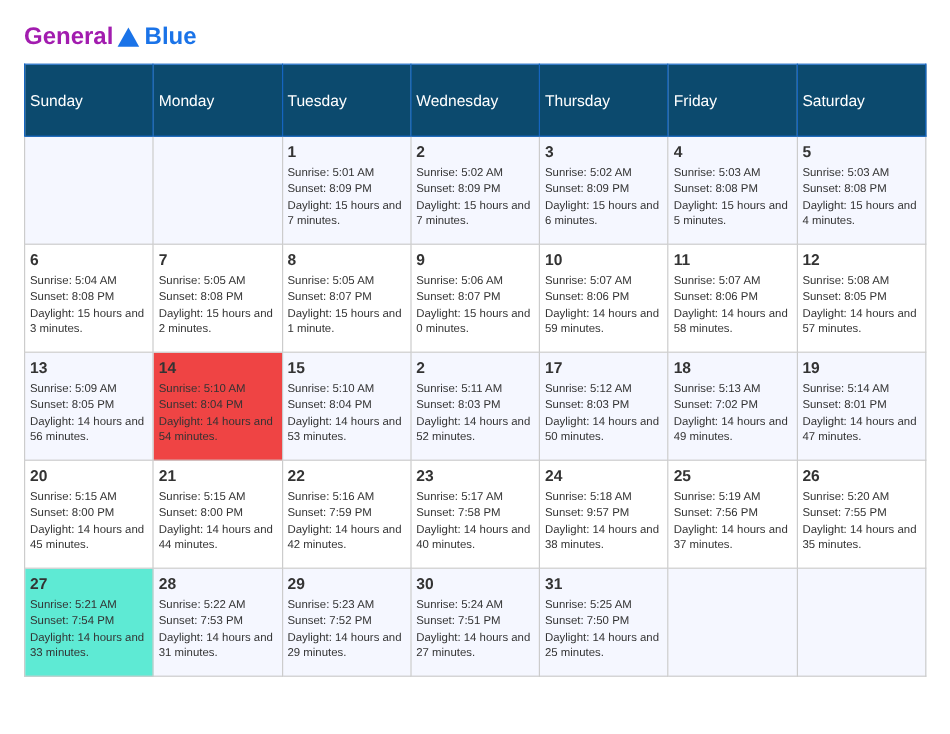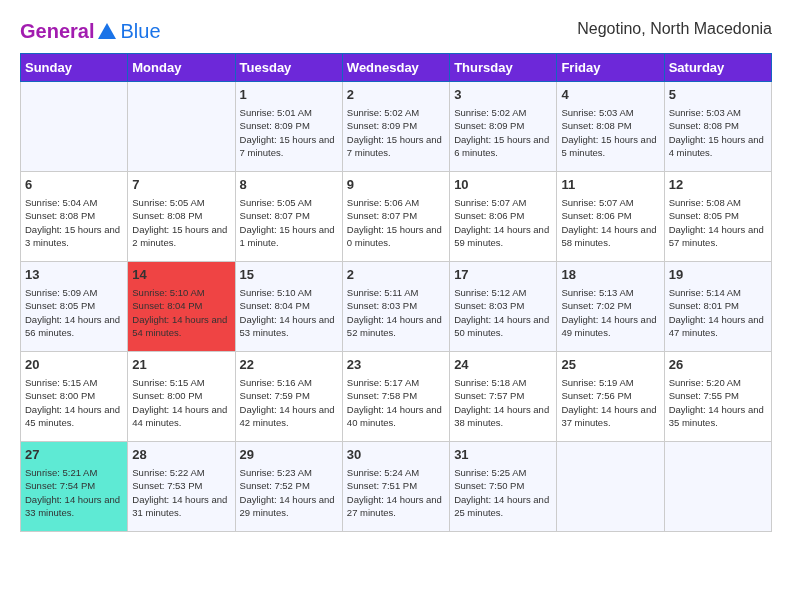--- a/index.html
+++ b/index.html
@@ -32,25 +32,25 @@
     .location-title {
       font-size: 16px;
       color: #333;
     }
     .calendar {
       width: 100%;
       border-collapse: collapse;
       border: 1px solid #ccc;
     }
     .calendar th {
-      background-color: #6d28d9;
+      background-color: #0c4a6e;
       color: white;
-      padding: 6px 4px;
+      padding: 22px 4px;
       font-size: 13px;
-      font-weight: bold;
+      font-weight: normal;
       border: 1px solid #1565c0;
       text-align: left;
     }
     .calendar td {
       vertical-align: top;
       border: 1px solid #ccc;
       padding: 4px;
       width: calc(100% / 7);
       min-height: 90px;
       height: 90px;
@@ -85,25 +85,24 @@
 
 <div class="header">
   <div class="logo">
     <div style="display:flex; align-items:center;">
       <span style="font-size:20px; font-weight:bold; color:#a21caf;">General</span>
       <svg width="22" height="22" viewBox="0 0 22 22" style="margin: 0 2px;">
         <polygon points="11,2 20,18 2,18" fill="#1a73e8"></polygon>
       </svg>
     </div>
     <div>
-      <span style="font-size:20px; font-weight:normal; color:#1a73e8;">Blue</span>
+      <span style="font-size:20px; font-weight:bold; color:#1a73e8;">Blue</span>
     </div>
   </div>
   <div class="title-area">
-    <div class="location-title">Negotino, North Macedonia</div>
   </div>
 </div>
 
 <table class="calendar">
   <thead>
     <tr>
     <th>Sunday</th>
         <th>Monday</th>
         <th>Tuesday</th>
         <th>Wednesday</th>
@@ -303,21 +302,21 @@
             <span class="day-number">23</span>
             <div>Sunrise: 5:17 AM</div>
             <div>Sunset: 7:58 PM</div>
             <div>Daylight: 14 hours and 40 minutes.</div>
           </div>
         </td>
         <td style="background: rgb(255, 255, 255);">
           <div class="cell-inner">
             <span class="day-number">24</span>
             <div>Sunrise: 5:18 AM</div>
-            <div>Sunset: 7:57 PM</div>
+            <div>Sunset: 9:57 PM</div>
             <div>Daylight: 14 hours and 38 minutes.</div>
           </div>
         </td>
         <td style="background: rgb(255, 255, 255);">
           <div class="cell-inner">
             <span class="day-number">25</span>
             <div>Sunrise: 5:19 AM</div>
             <div>Sunset: 7:56 PM</div>
             <div>Daylight: 14 hours and 37 minutes.</div>
           </div>

